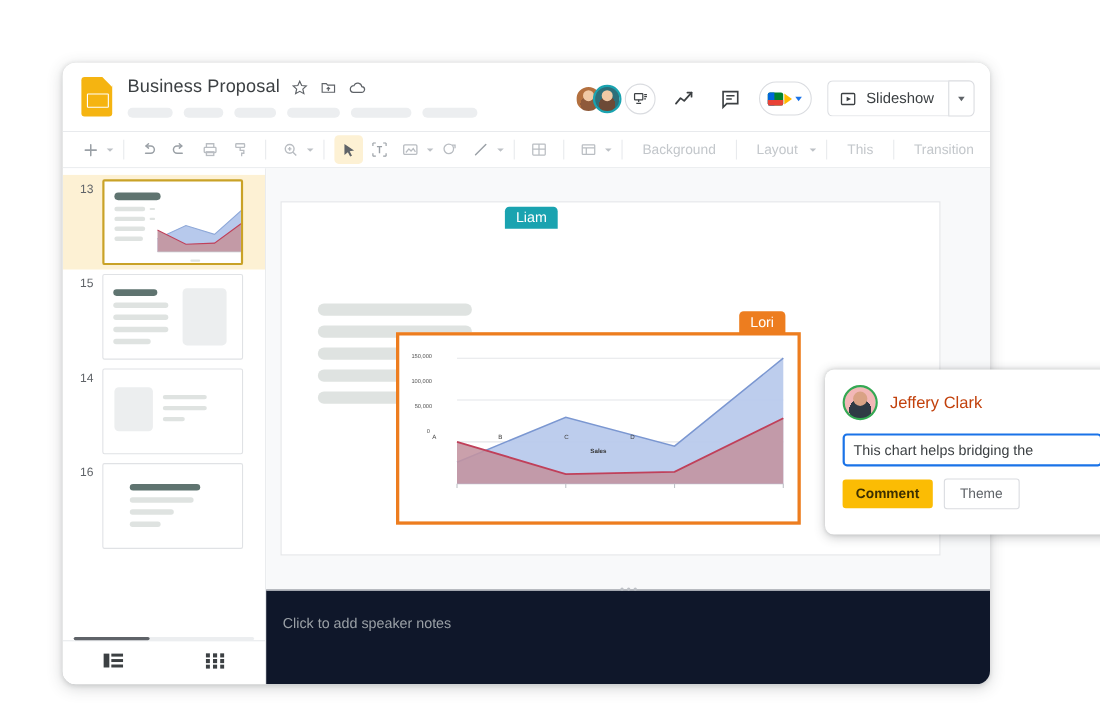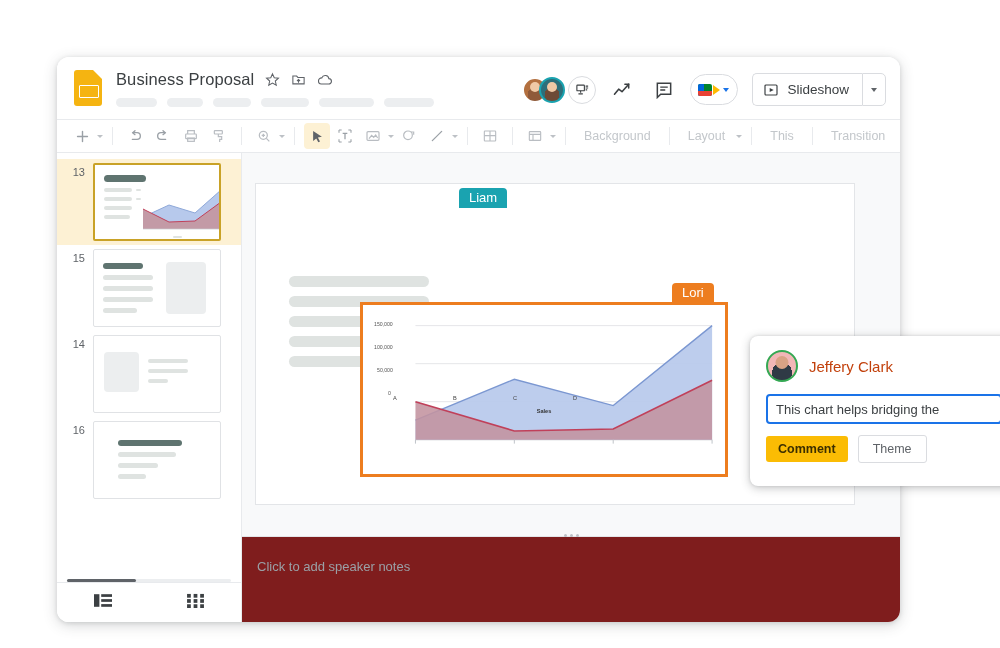--- a/index.html
+++ b/index.html
@@ -167,21 +167,21 @@
   .body-bars .b { height: 11px; background: #dfe3e1; border-radius: 6px; margin-bottom: 9px; }
 
   .chart-frame {
     position: absolute; left: 104px; top: 118px; width: 368px; height: 175px;
     border: 3px solid #ED7D1F; background: #fff;
   }
   .chart-inner { position: absolute; inset: 5px; background:#fff; }
 
   .notes-area {
     position: absolute; left: 0; right: 0; bottom: 0; height: 86px;
-    background: #7f1d1d; border-top: 1px solid #e3e5e8;
+    background: #0f172a; border-top: 1px solid #e3e5e8;
   }
   .notes-handle {
     position: absolute; top: -9px; left: 50%; transform: translateX(-50%);
     width: 34px; height: 14px; display:flex; align-items:center; justify-content:center; gap:3px;
   }
   .notes-handle i { width:3px;height:3px;border-radius:50%;background:#bdc1c6;display:block; }
   .notes-text { position: absolute; left: 15px; top: 22px; font-size: 13px; color: #9aa0a6; }
 
   
   .comment-pop {

